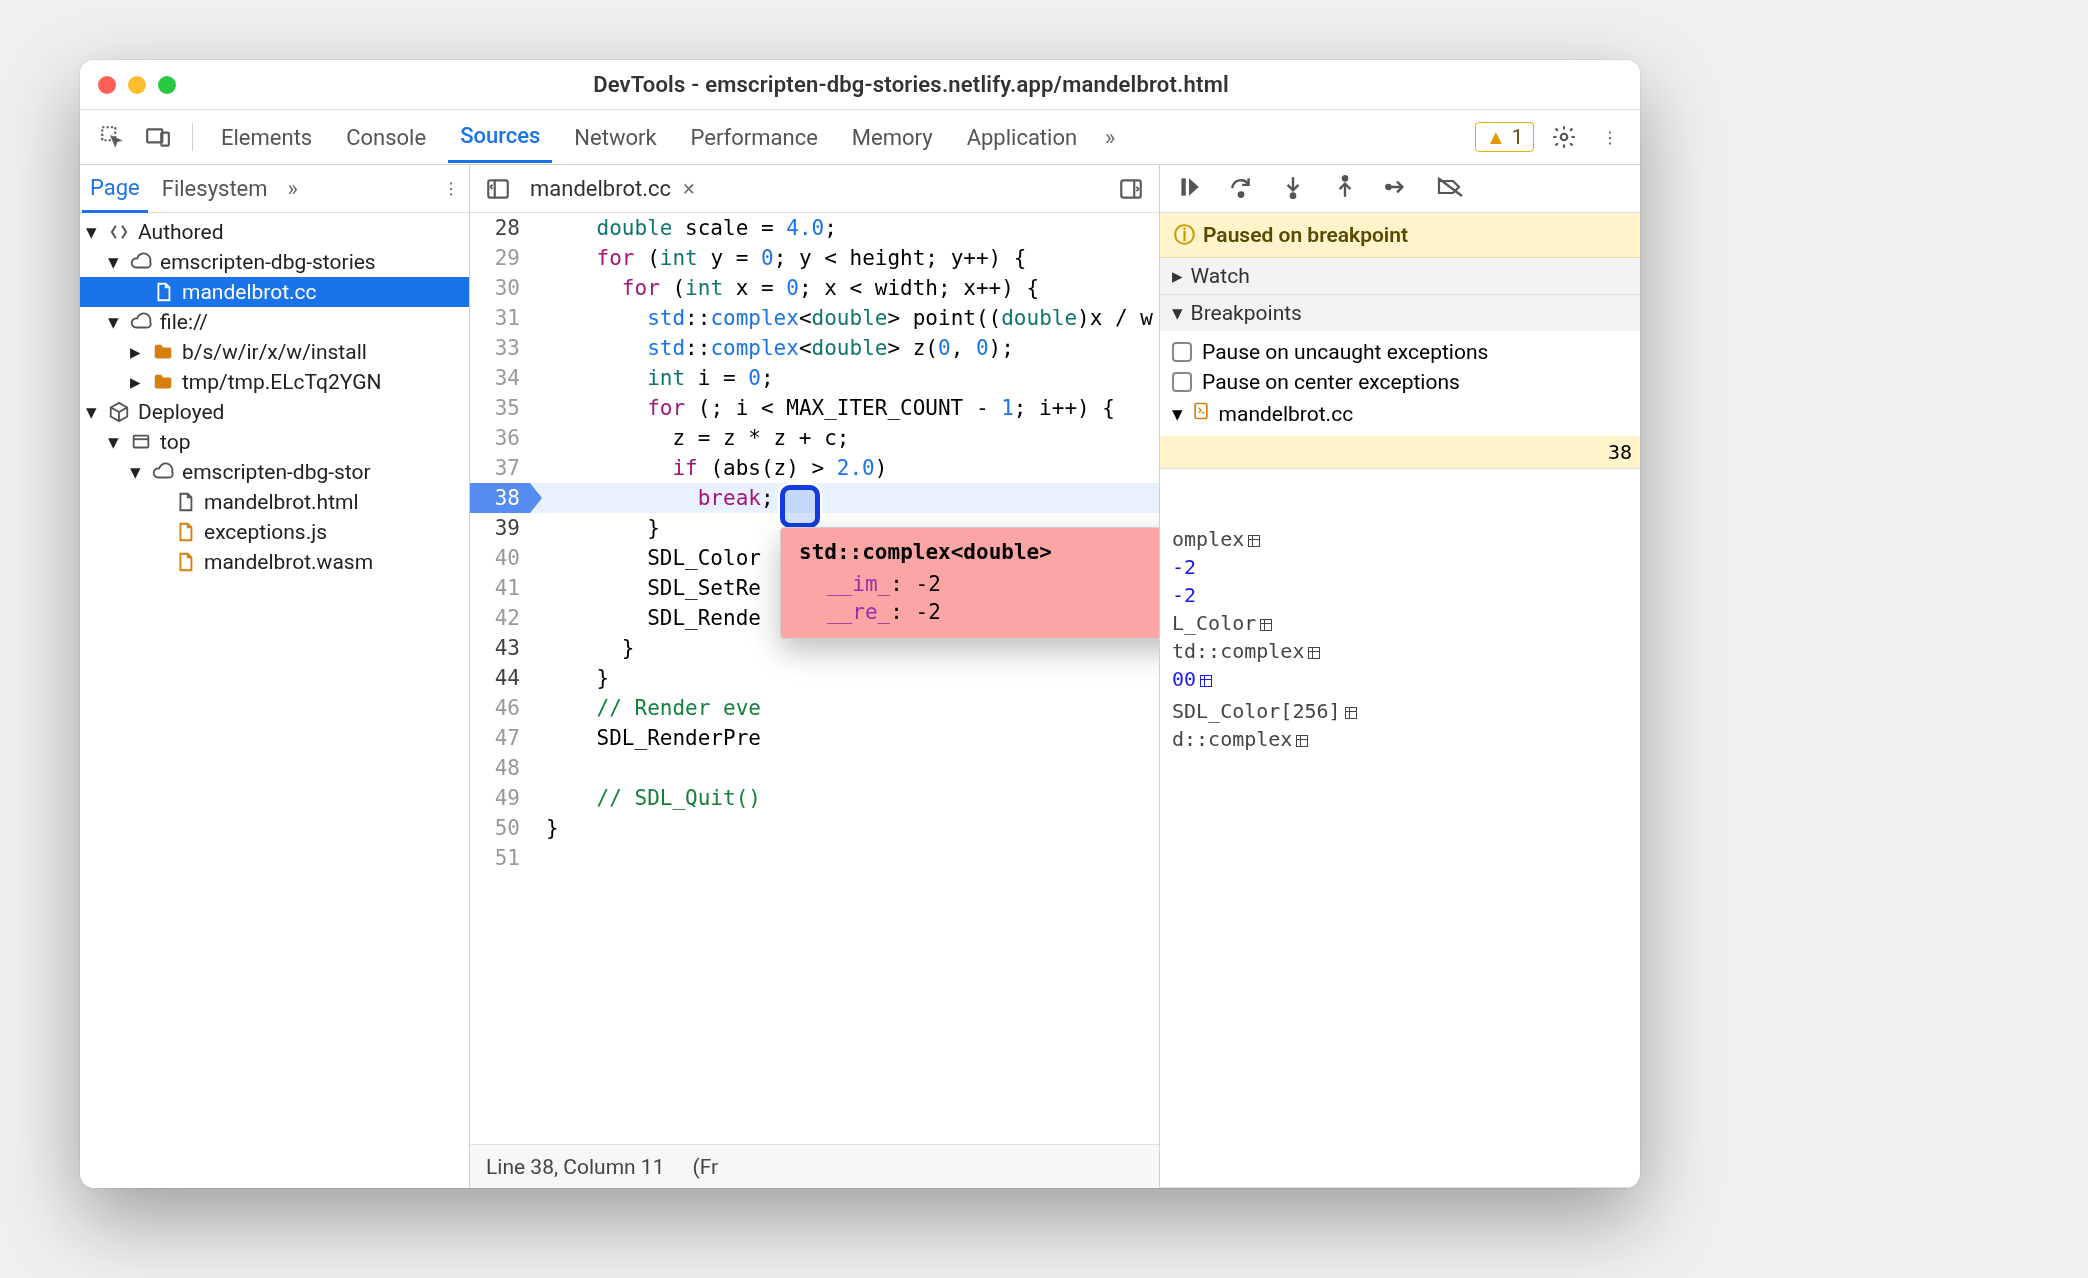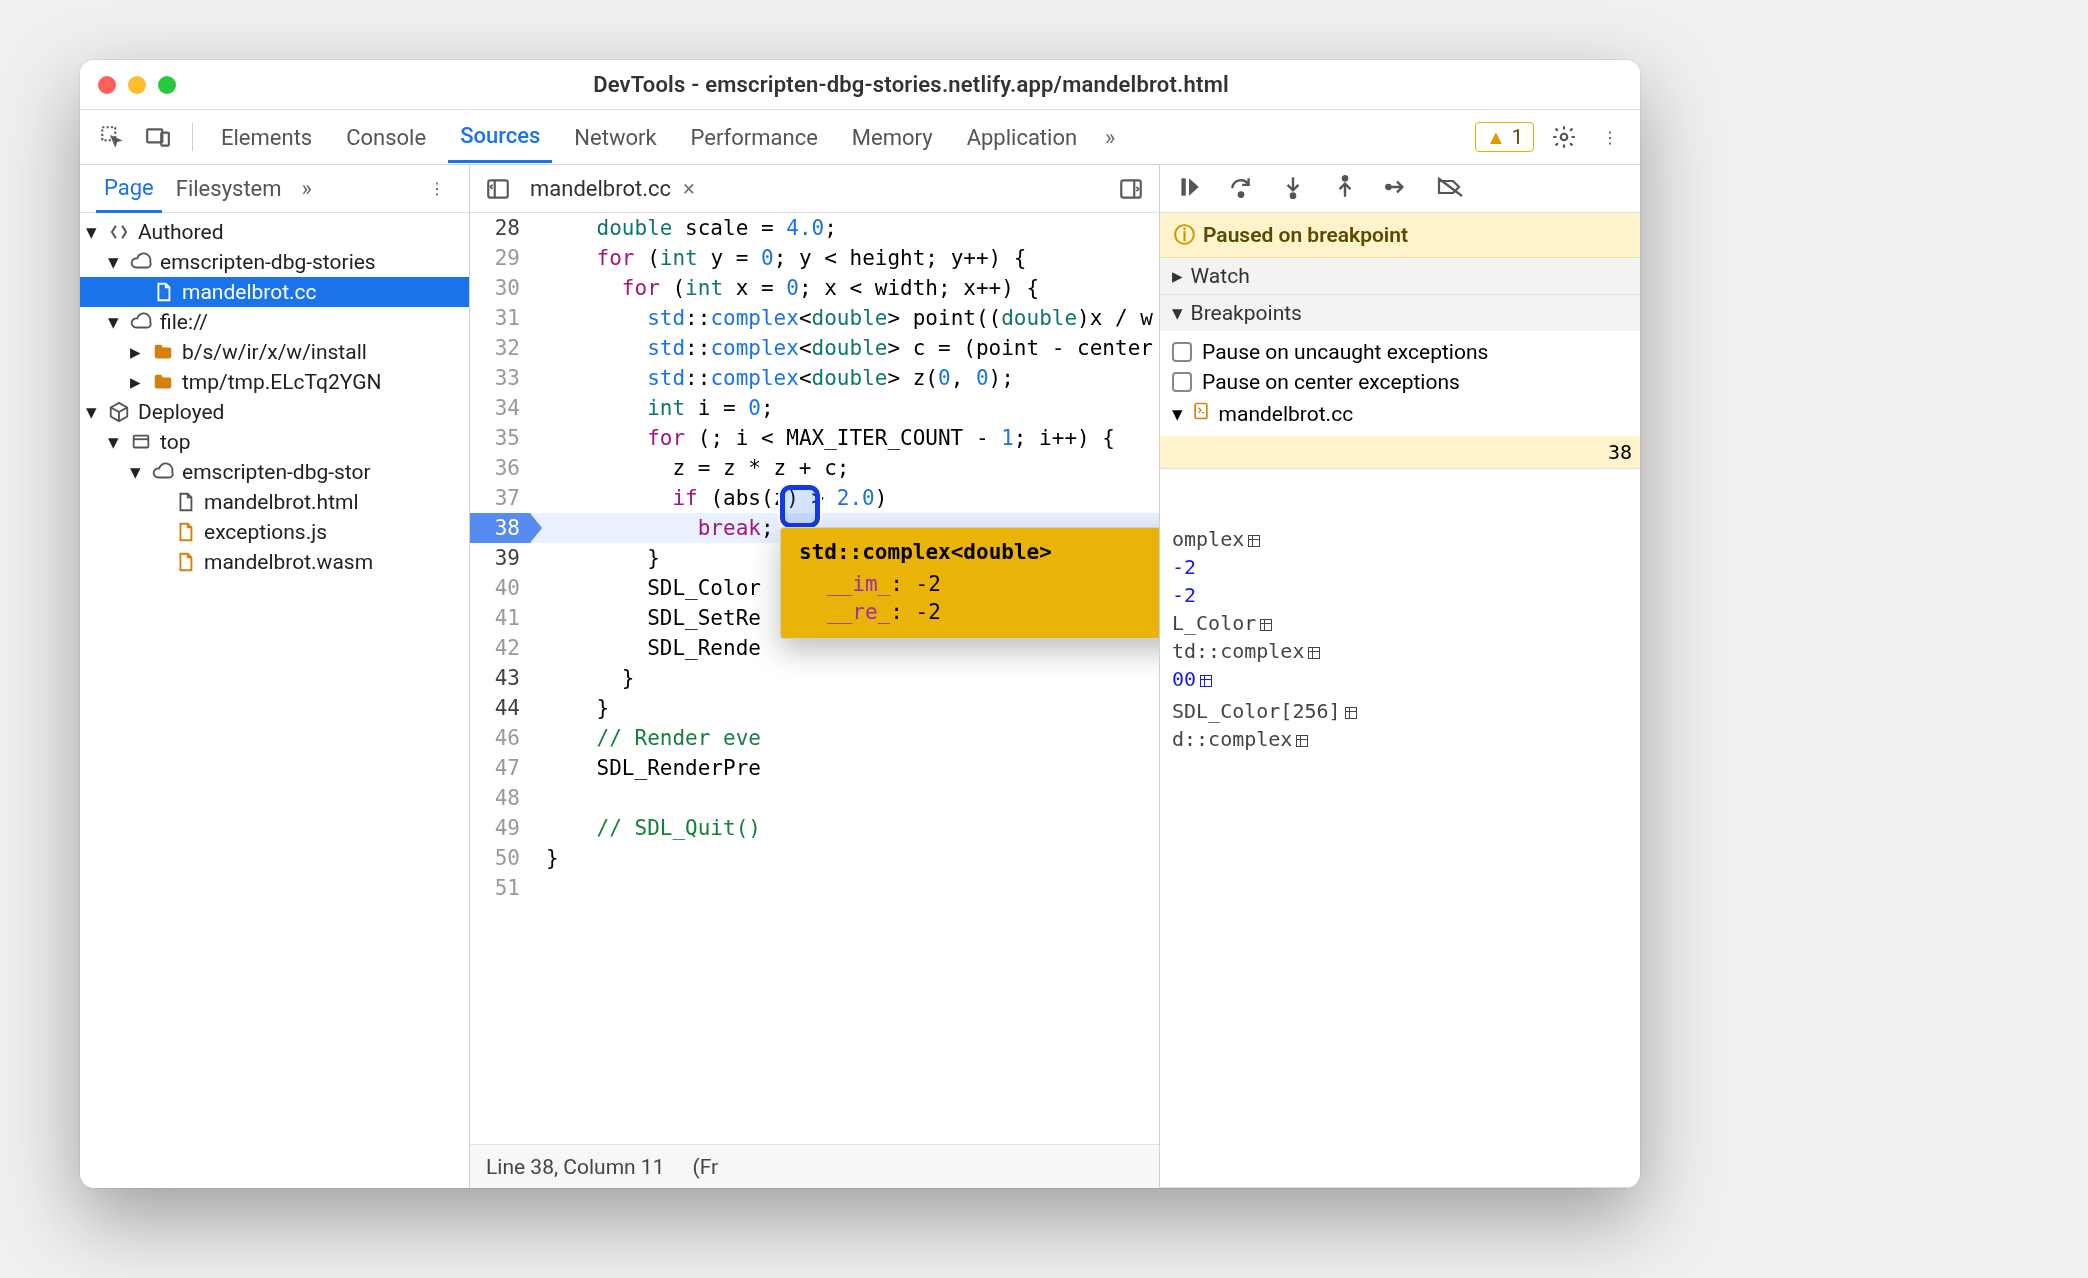--- a/index.html
+++ b/index.html
@@ -15,21 +15,21 @@
   .m-icon { width:36px; height:36px; display:flex; align-items:center; justify-content:center; color:#5a5a5a; }
   .tab { font-size:22px; color:#555; padding:12px 12px; cursor:pointer;}
   .tab.active { color:#1a73e8; border-bottom:3px solid #1a73e8; font-weight:500;}
   .chev { font-size:22px; color:#666; padding:0 6px;}
   .tab-r { margin-left:auto; display:flex; align-items:center; gap:14px;}
   .warn-badge { border:1.5px solid #e0b100; color:#5a4a00; background:#fff; padding:2px 10px; border-radius:4px; display:flex; align-items:center; gap:6px; font-size:20px;}
   .warn-badge .tri{color:#e09a00;}
   .gear,.vdots{ width:32px; height:32px; display:flex; align-items:center; justify-content:center; color:#555;}
   .body { flex:1; display:flex; overflow:hidden;}
   .sidebar { width:390px; border-right:1px solid #d0d0d0; display:flex; flex-direction:column; overflow:hidden;}
-  .side-tabs { height:48px; border-bottom:1px solid #e0e0e0; display:flex; align-items:center; padding:0 16px; gap:6px;}
+  .side-tabs { height:48px; border-bottom:1px solid #e0e0e0; display:flex; align-items:center; padding:0 2px; gap:6px;}
   .side-tab { font-size:22px; color:#555; padding:10px 8px;}
   .side-tab.active { color:#1a73e8; border-bottom:3px solid #1a73e8;}
   .tree { flex:1; overflow:auto; font-size:21px; color:#222; padding-top:4px;}
   .tree-row { display:flex; align-items:center; gap:8px; padding:3px 6px; white-space:nowrap;}
   .tree-row.sel { background:#1a73e8; color:#fff;}
   .tree-ar { width:14px; display:inline-block; }
   .ind0{padding-left:6px}.ind1{padding-left:28px}.ind2{padding-left:50px}.ind3{padding-left:72px}
   .i-svg{width:22px;height:22px;display:inline-flex;align-items:center;justify-content:center;flex:0 0 22px;}
   .fcol-or{color:#d67f0e}.fcol-gr{color:#555}
   .editor { flex:1; display:flex; flex-direction:column; border-right:1px solid #d0d0d0; overflow:hidden; position:relative;}
@@ -39,21 +39,21 @@
   .ed-body { flex:1; overflow:hidden; font-family:Menlo,Consolas,monospace; font-size:21px; line-height:30px; position:relative;}
   .line { display:flex; }
   .gutter { width:60px; text-align:right; padding-right:10px; color:#999; user-select:none; position:relative;}
   .gutter.bp { background:#568cf0; color:#fff; }
   .gutter.bp::after{content:"";position:absolute;right:-12px;top:0;border-top:15px solid transparent;border-bottom:15px solid transparent;border-left:12px solid #568cf0;}
   .gutter.dim{color:#404040;}
   .code { padding-left:16px; white-space:pre; flex:1; position:relative;}
   .hl-line { background:#e9f0ff;}
   .kw{color:#a31578}.ty{color:#0f766e}.cm{color:#15803d}.nu{color:#1a73e8}.ns{color:#1a73e8}
   .tokenring{position:absolute;border:5px solid #143be0;border-radius:10px;background:rgba(66,133,244,.22);box-shadow:0 0 0 2px #fff;pointer-events:none;}
-  .tooltip { position:absolute; background:#eab308; border:1px solid #d0d0d0; box-shadow:0 12px 30px rgba(0,0,0,.25); border-radius:4px; font-family:Menlo,Consolas,monospace; font-size:21px; padding:12px 18px; z-index:50; min-width:520px;}
+  .tooltip { position:absolute; background:#fca5a5; border:1px solid #d0d0d0; box-shadow:0 12px 30px rgba(0,0,0,.25); border-radius:4px; font-family:Menlo,Consolas,monospace; font-size:21px; padding:12px 18px; z-index:50; min-width:520px;}
   .tooltip .hd{font-weight:700; margin-bottom:6px;}
   .tooltip .row{padding:2px 0 2px 28px;}
   .tooltip .k{color:#9a2fa8}
   .statusbar { height:44px; border-top:1px solid #e0e0e0; background:#f7f7f7; display:flex; align-items:center; font-size:21px; color:#444; padding:0 16px; gap:28px;}
   .dbg { width:480px; display:flex; flex-direction:column; overflow:hidden;}
   .dbg-tools { height:48px; border-bottom:1px solid #e0e0e0; display:flex; align-items:center; gap:26px; padding:0 16px;}
   .dbg-tools svg{color:#555}
   .dbg-tools .play{color:#1a73e8}
   .paused { background:#fff4cc; padding:8px 14px; font-size:21px; font-weight:600; color:#5a4a00; display:flex; align-items:center; gap:8px; border-bottom:1px solid #e9dca0;}
   .paused-ic{color:#c79a00}
@@ -284,24 +284,20 @@
             </div>
             <div class="line ">
     <div class="gutter  ">30</div>
     <div class="code">      <span class="kw">for</span> (<span class="ty">int</span> x = <span class="nu">0</span>; x &lt; width; x++) {</div>
             </div>
             <div class="line ">
     <div class="gutter  ">31</div>
     <div class="code">        <span class="ns">std</span>::<span class="ns">complex</span>&lt;<span class="ty">double</span>&gt; point((<span class="ty">double</span>)x / w</div>
             </div>
             <div class="line ">
-    <div class="gutter  ">32</div>
-    <div class="code">        <span class="ns">std</span>::<span class="ns">complex</span>&lt;<span class="ty">double</span>&gt; c = (point - center</div>
-            </div>
-            <div class="line ">
     <div class="gutter  ">33</div>
     <div class="code">        <span class="ns">std</span>::<span class="ns">complex</span>&lt;<span class="ty">double</span>&gt; z(<span class="nu">0</span>, <span class="nu">0</span>);</div>
             </div>
             <div class="line ">
     <div class="gutter  ">34</div>
     <div class="code">        <span class="ty">int</span> i = <span class="nu">0</span>;</div>
             </div>
             <div class="line ">
     <div class="gutter  ">35</div>
     <div class="code">        <span class="kw">for</span> (; i &lt; MAX_ITER_COUNT - <span class="nu">1</span>; i++) {</div>

